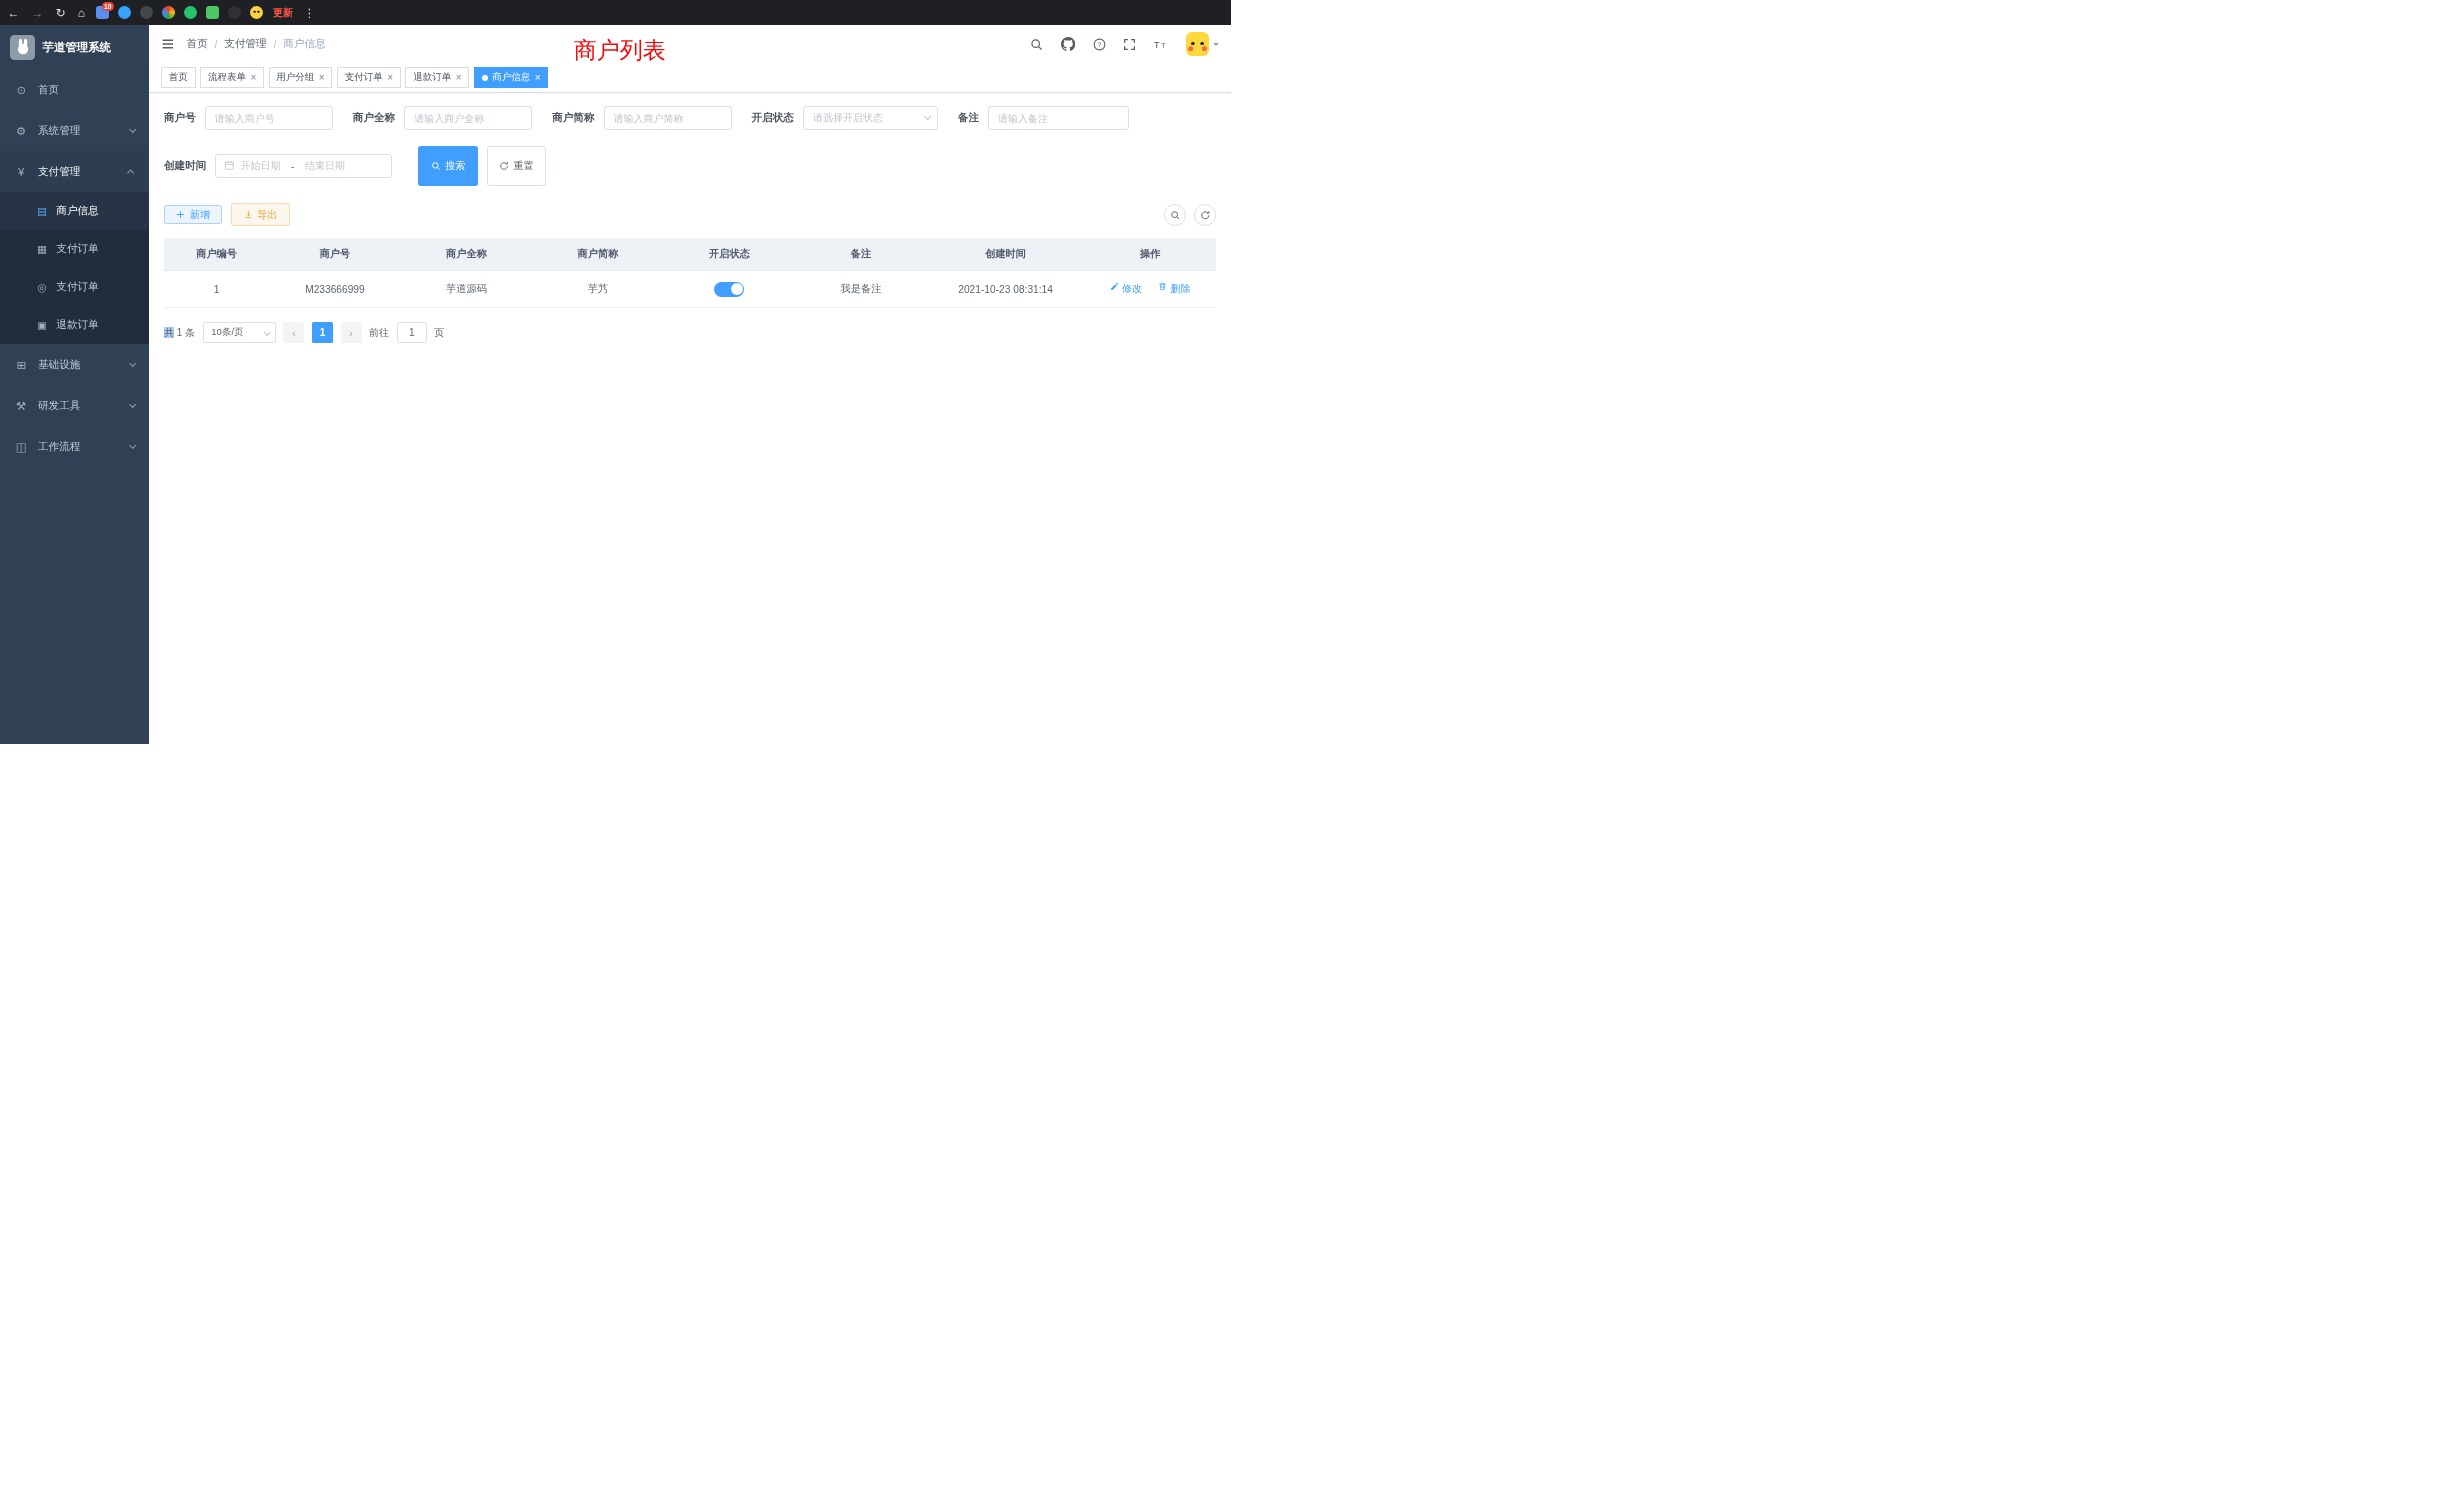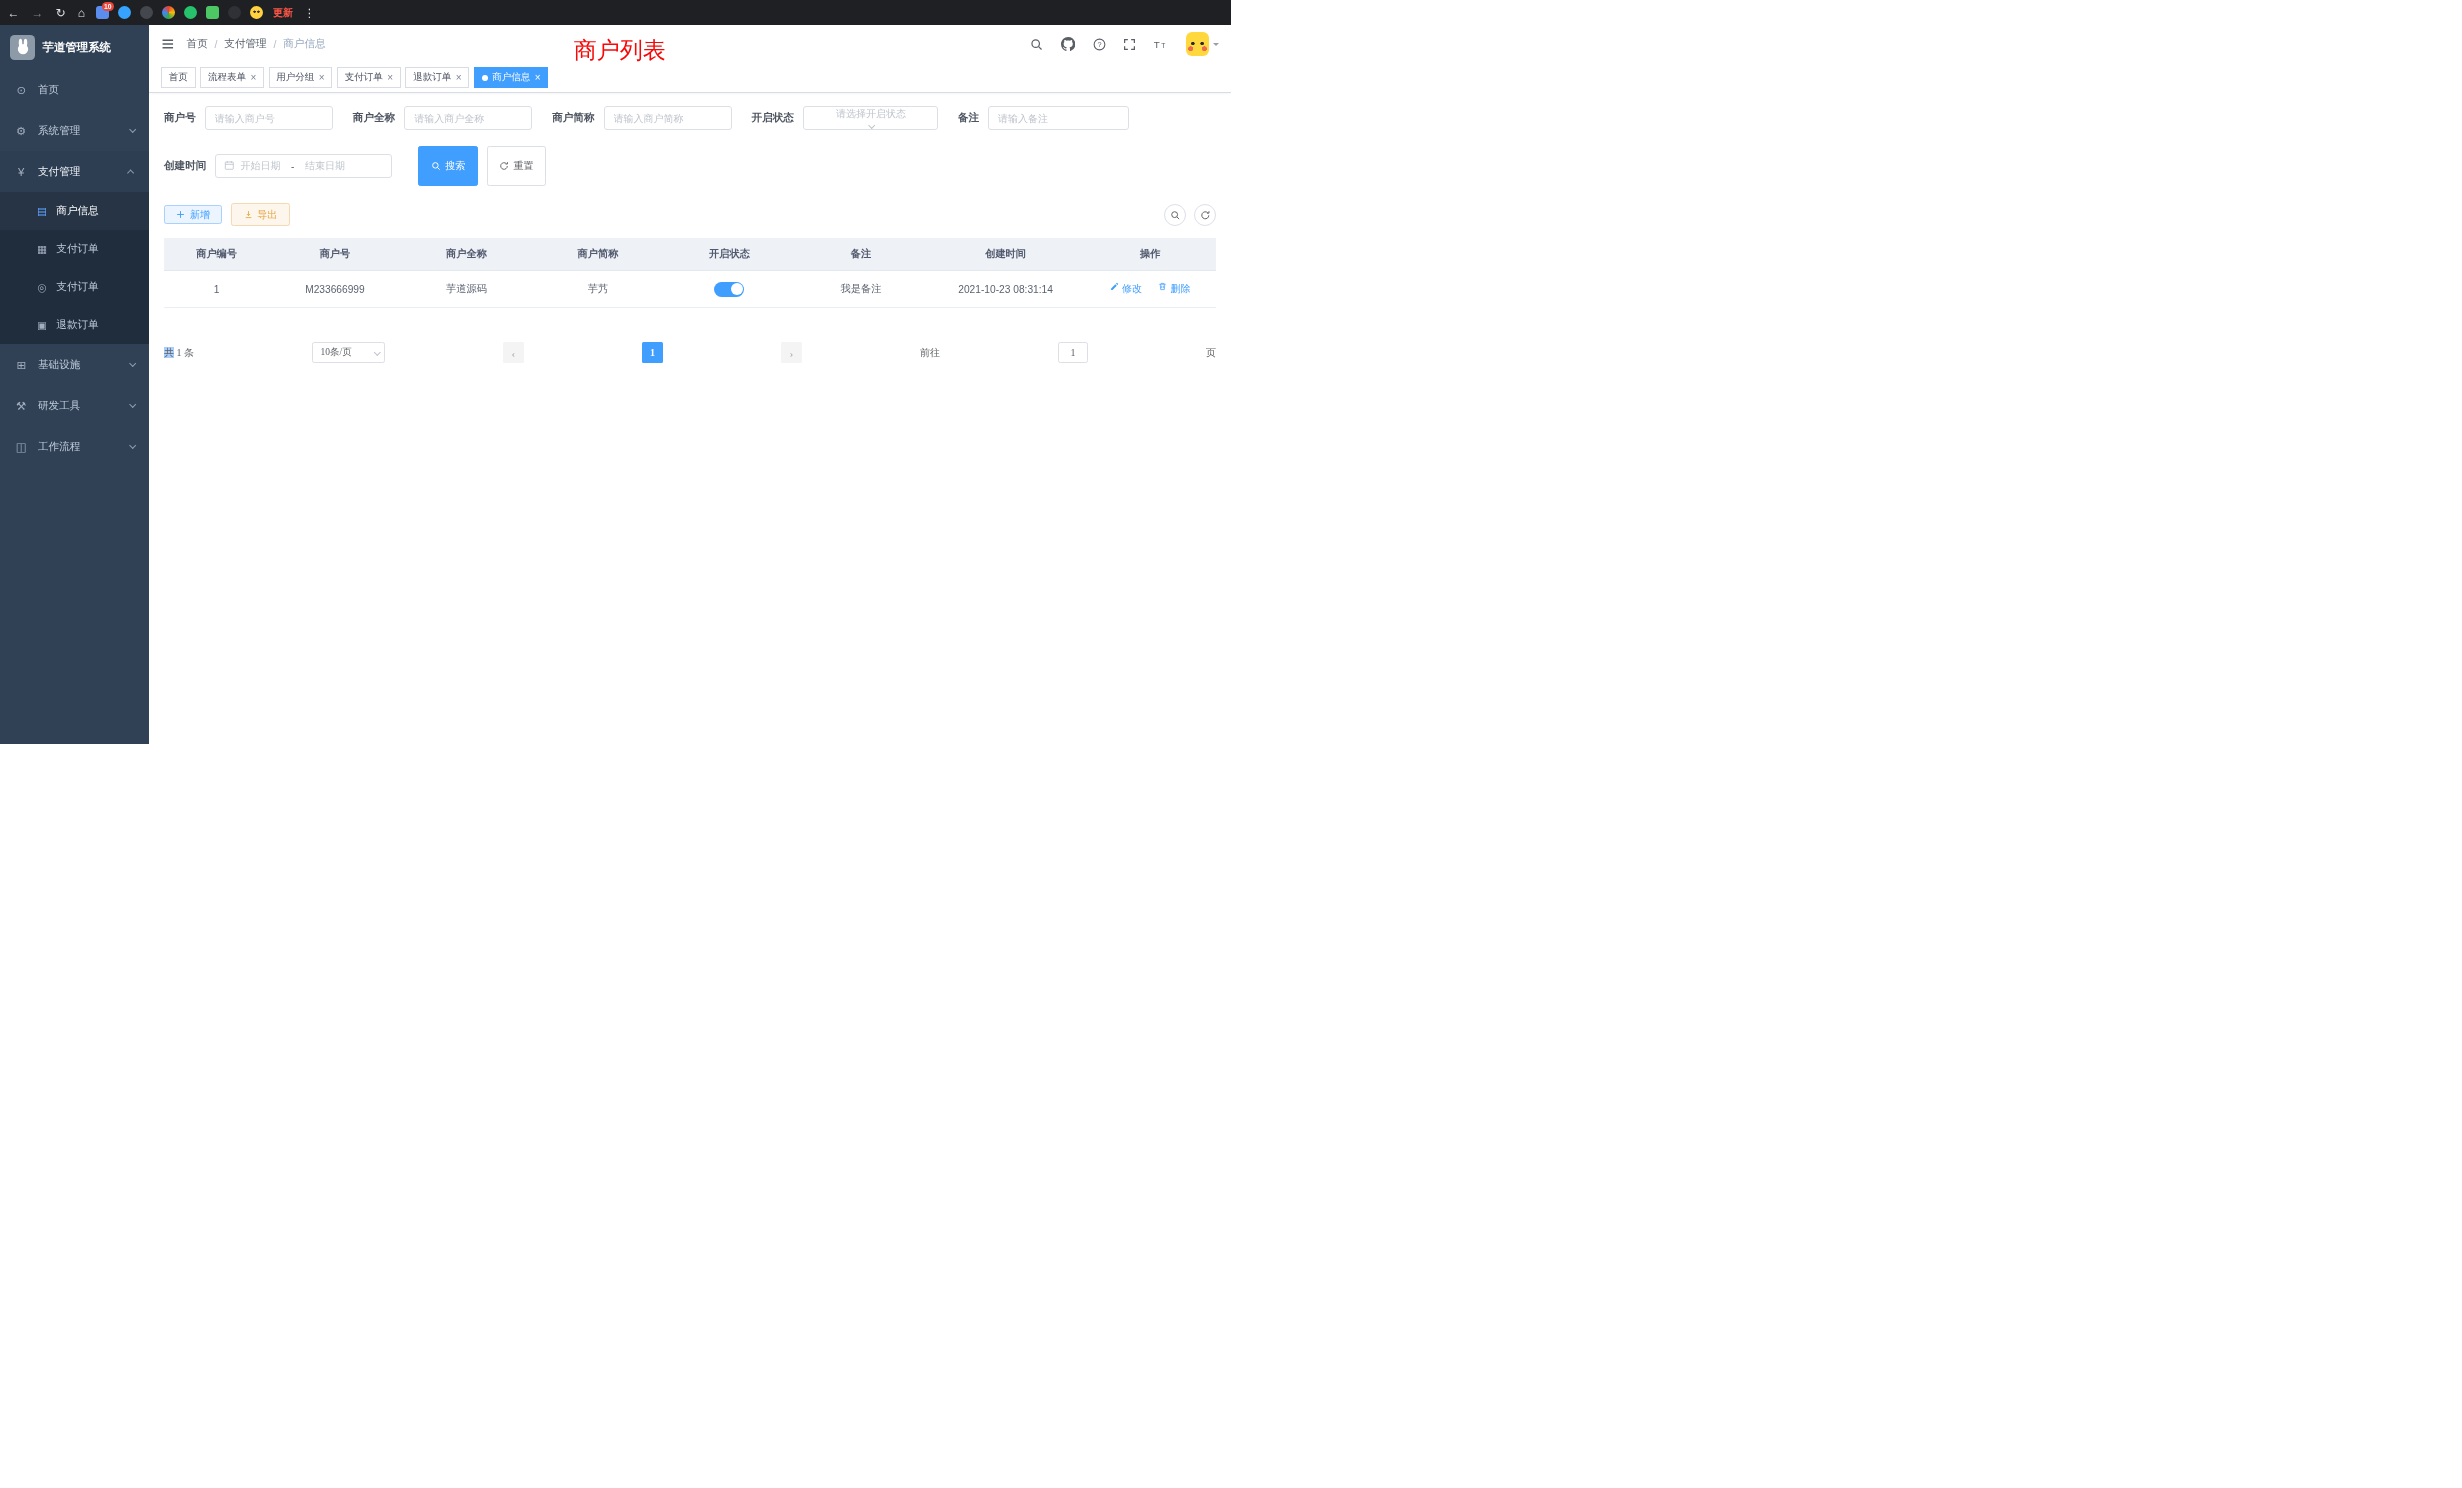--- a/index.html
+++ b/index.html
@@ -73,21 +73,21 @@
   .tag .tdot { width: 6px; height: 6px; border-radius: 50%; background: #fff; flex: none; }
 
   
   .content { padding: 13px 15px 0; flex: 1; overflow: hidden; }
   .frow { display: flex; align-items: center; }
   .frow + .frow { margin-top: 16px; }
   .f-item { display: flex; align-items: center; margin-right: 20px; }
   .f-label { font-size: 10.6px; color: #4e5560; font-weight: 600; margin-right: 9px; white-space: nowrap; }
   .inp { width: 128px; height: 24px; border: 0.8px solid #dcdfe6; border-radius: 3px; padding: 0 9px; font-size: 10px; color: #606266; outline: none; font-family: inherit; }
   .inp::placeholder { color: #bfc4cc; }
-  .sel { width: 135px; height: 24px; border: 0.8px solid #dcdfe6; border-radius: 3px; padding: 0 7.6px 0 9px; display: flex; align-items: center; justify-content: space-between; cursor: pointer; flex-direction: column; }
+  .sel { width: 135px; height: 24px; border: 0.8px solid #dcdfe6; border-radius: 3px; padding: 0 7.6px 0 9px; display: flex; align-items: center; justify-content: space-between; cursor: pointer; }
   .sel .ph { font-size: 10px; color: #bfc4cc; }
   .sel .chev { border-color: #c0c4cc; }
   .daterange { width: 177px; height: 24px; border: 0.8px solid #dcdfe6; border-radius: 3px; display: flex; align-items: center; padding: 0 7.6px; gap: 6px; color: #bfc4cc; }
   .daterange .dph { font-size: 10px; color: #bfc4cc; }
   .daterange .dsep { color: #606266; margin: 0 4.5px; font-size: 10px; }
   .btn { height: 40px; display: inline-flex; align-items: center; gap: 4.5px; padding: 0 11.4px; border-radius: 2.3px; font-size: 10px; cursor: pointer; border: 0.8px solid transparent; white-space: nowrap; }
   .btn-primary { background: #409EFF; color: #fff; border-color: #409EFF; margin-left: 6px; }
   .btn-plain { background: #fff; color: #606266; border-color: #dcdfe6; margin-left: 9px; }
   .btn-add { background: #ecf5ff; color: #409EFF; border-color: #a9d1ff; height: 19px; }
   .btn-export { background: #fdf6ec; color: #e6a23c; border-color: #f5dab1; height: 23px; margin-left: 9px; }
@@ -97,21 +97,21 @@
 
   
   table.grid { width: 100%; border-collapse: collapse; margin-top: 11.4px; table-layout: fixed; }
   .grid th { background: #eef1f6; color: #515a6e; font-size: 10.2px; font-weight: bold; height: 33px; border-bottom: 0.8px solid #e3e8ef; text-align: center; }
   .grid td { height: 37px; border-bottom: 0.8px solid #ebeef5; color: #5b6270; font-size: 10.2px; text-align: center; }
   .switch { width: 30px; height: 15px; background: #409EFF; border-radius: 7.6px; display: inline-block; position: relative; cursor: pointer; vertical-align: middle; }
   .switch::after { content: ""; position: absolute; width: 12px; height: 12px; background: #fff; border-radius: 50%; top: 1.5px; right: 1.5px; }
   .op-link { color: #409EFF; font-size: 10px; display: inline-flex; gap: 3px; margin: 0 6.8px; cursor: pointer; text-decoration: none; }
 
   
-  .pagination { display: flex; align-items: center; justify-content: space-between; margin-top: 34px; gap: 7.6px; font-size: 10px; color: #606266; font-family: Liberation Serif, serif; }
+  .pagination { display: flex; align-items: center; justify-content: flex-start; margin-top: 14px; gap: 7.6px; font-size: 10px; color: #606266; }
   .ptotal .hl { background: #aacdfb; }
   .psize { width: 73px; height: 21px; border: 0.8px solid #dcdfe6; border-radius: 2.3px; display: flex; align-items: center; justify-content: space-between; padding: 0 6px 0 7.6px; font-size: 9.5px; color: #606266; cursor: pointer; }
   .psize .chev { border-color: #c0c4cc; width: 4.5px; height: 4.5px; }
   .pbtn { width: 21px; height: 21px; background: #f4f4f5; border-radius: 1.5px; display: inline-flex; align-items: center; justify-content: center; color: #a8abb2; font-size: 11.4px; cursor: pointer; }
   .pcur { width: 21px; height: 21px; background: #409EFF; border-radius: 1.5px; display: inline-flex; align-items: center; justify-content: center; color: #fff; font-size: 10px; font-weight: bold; cursor: pointer; }
   .goto-input { width: 30px; height: 21px; border: 0.8px solid #dcdfe6; border-radius: 2.3px; text-align: center; font-size: 10px; color: #606266; outline: none; font-family: inherit; }
   svg { flex: none; }
 </style>
 </head>
 <body>

